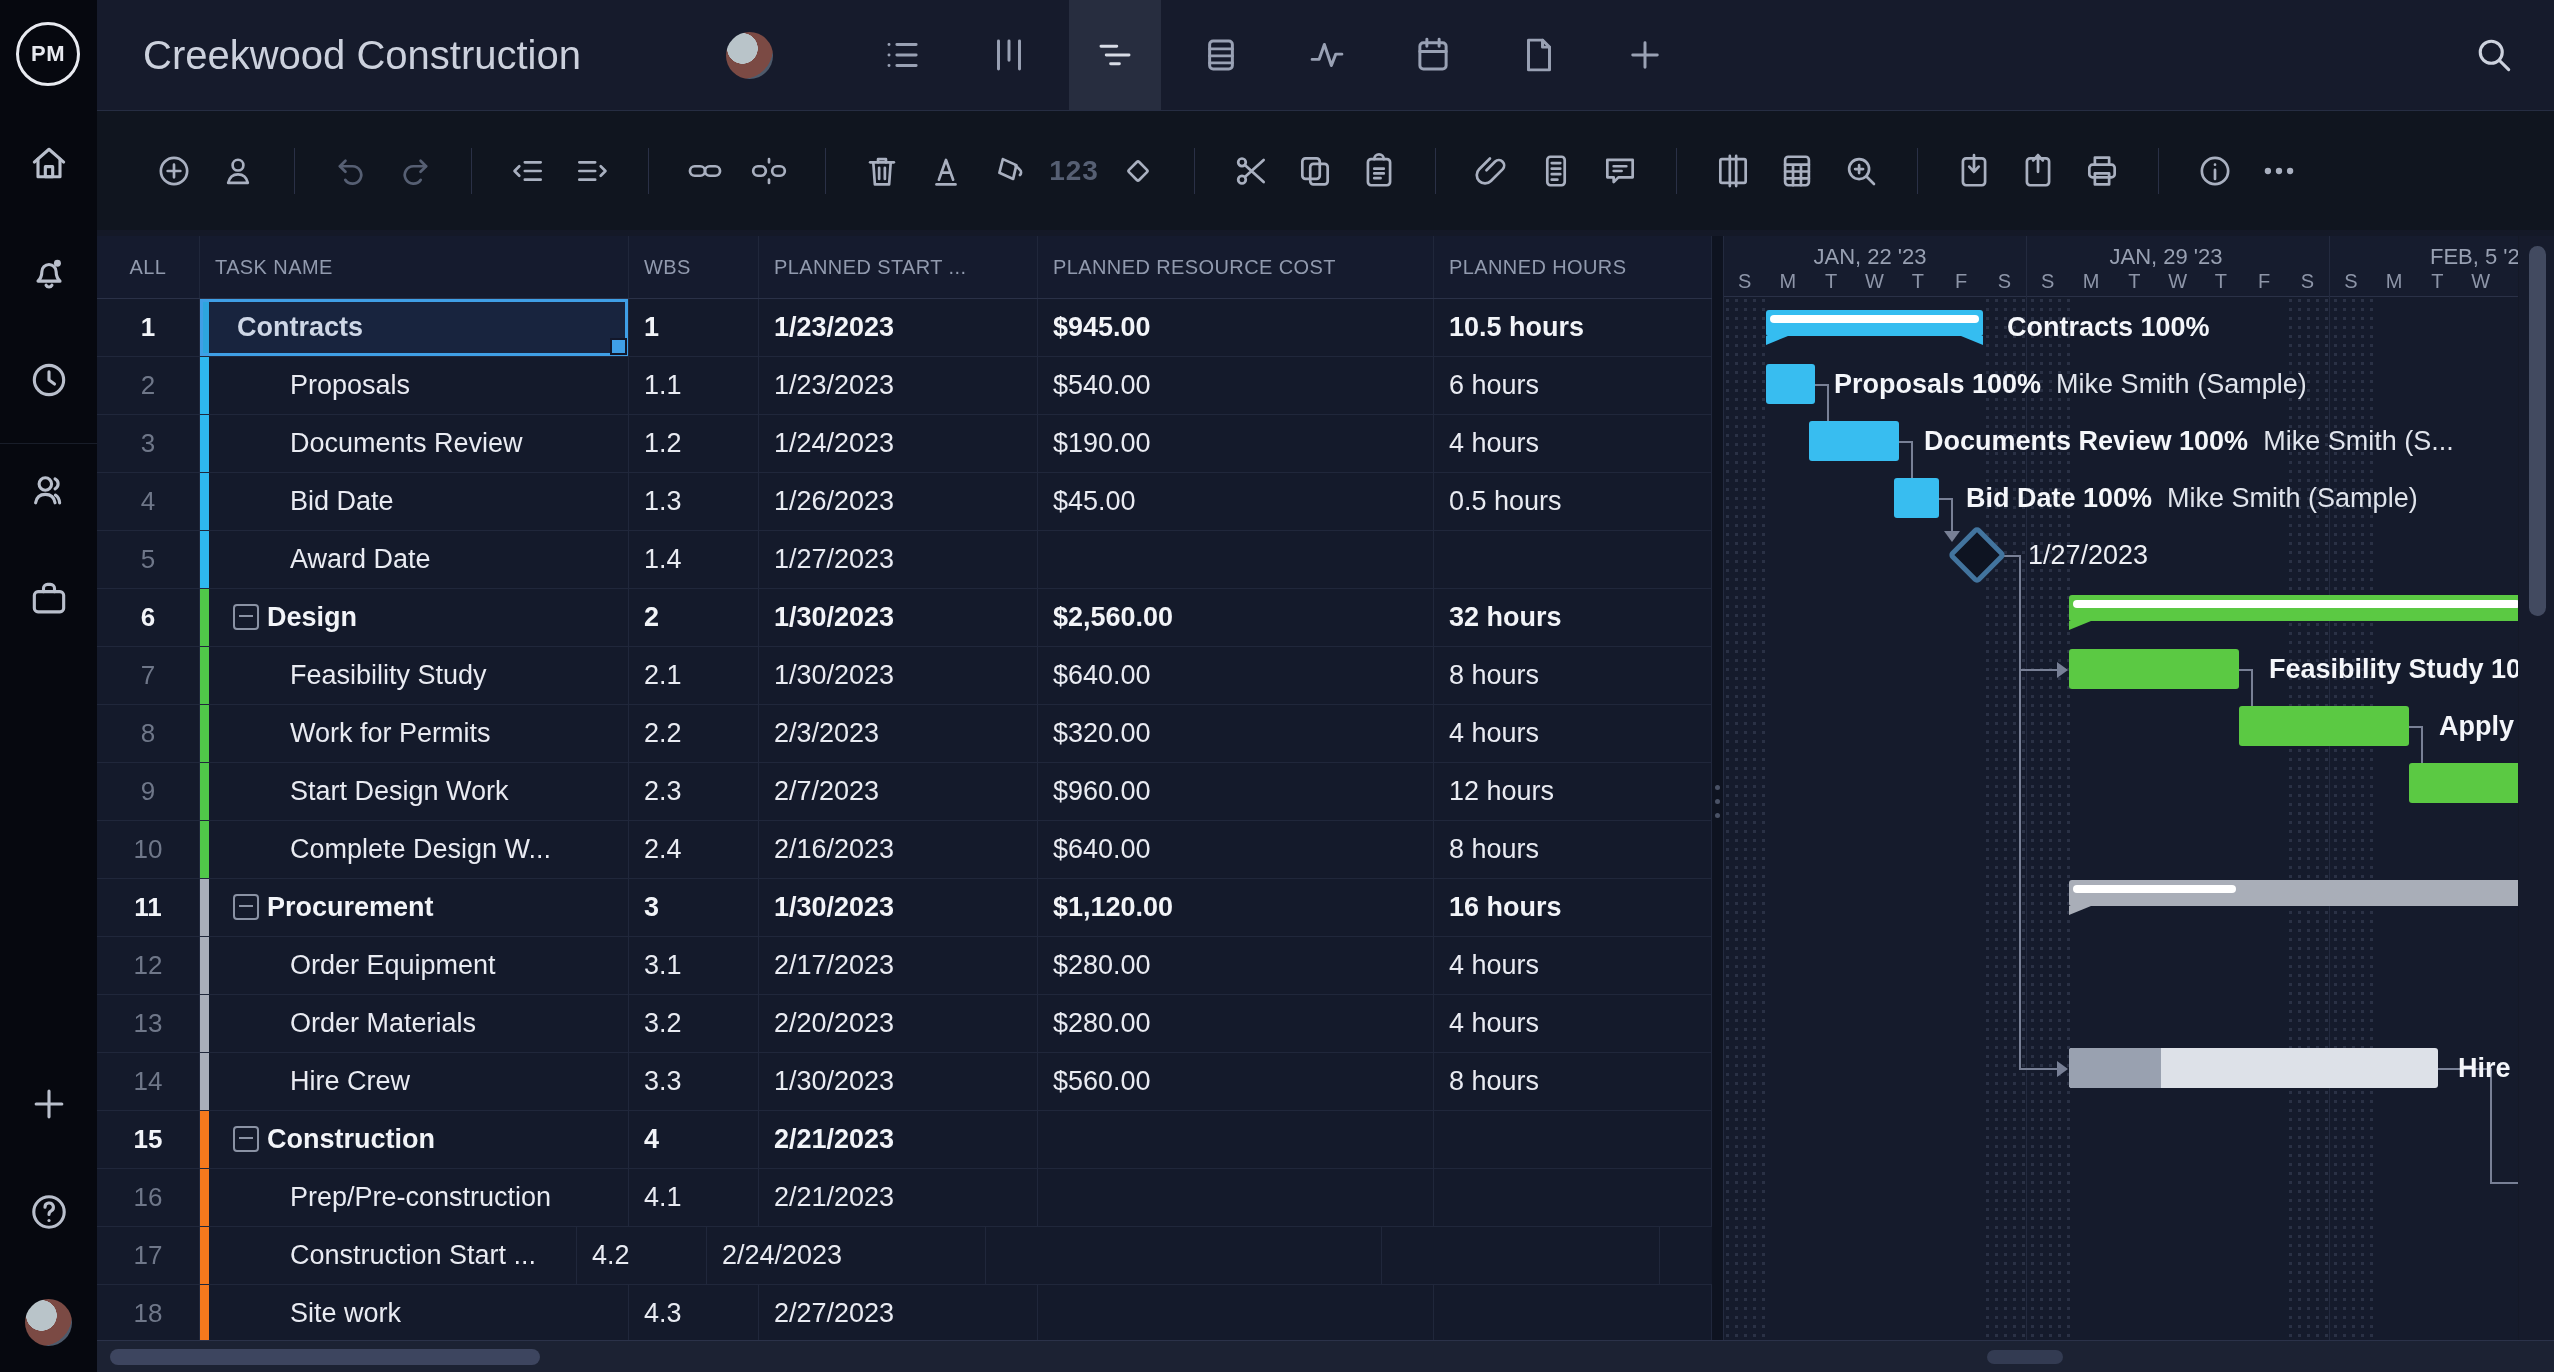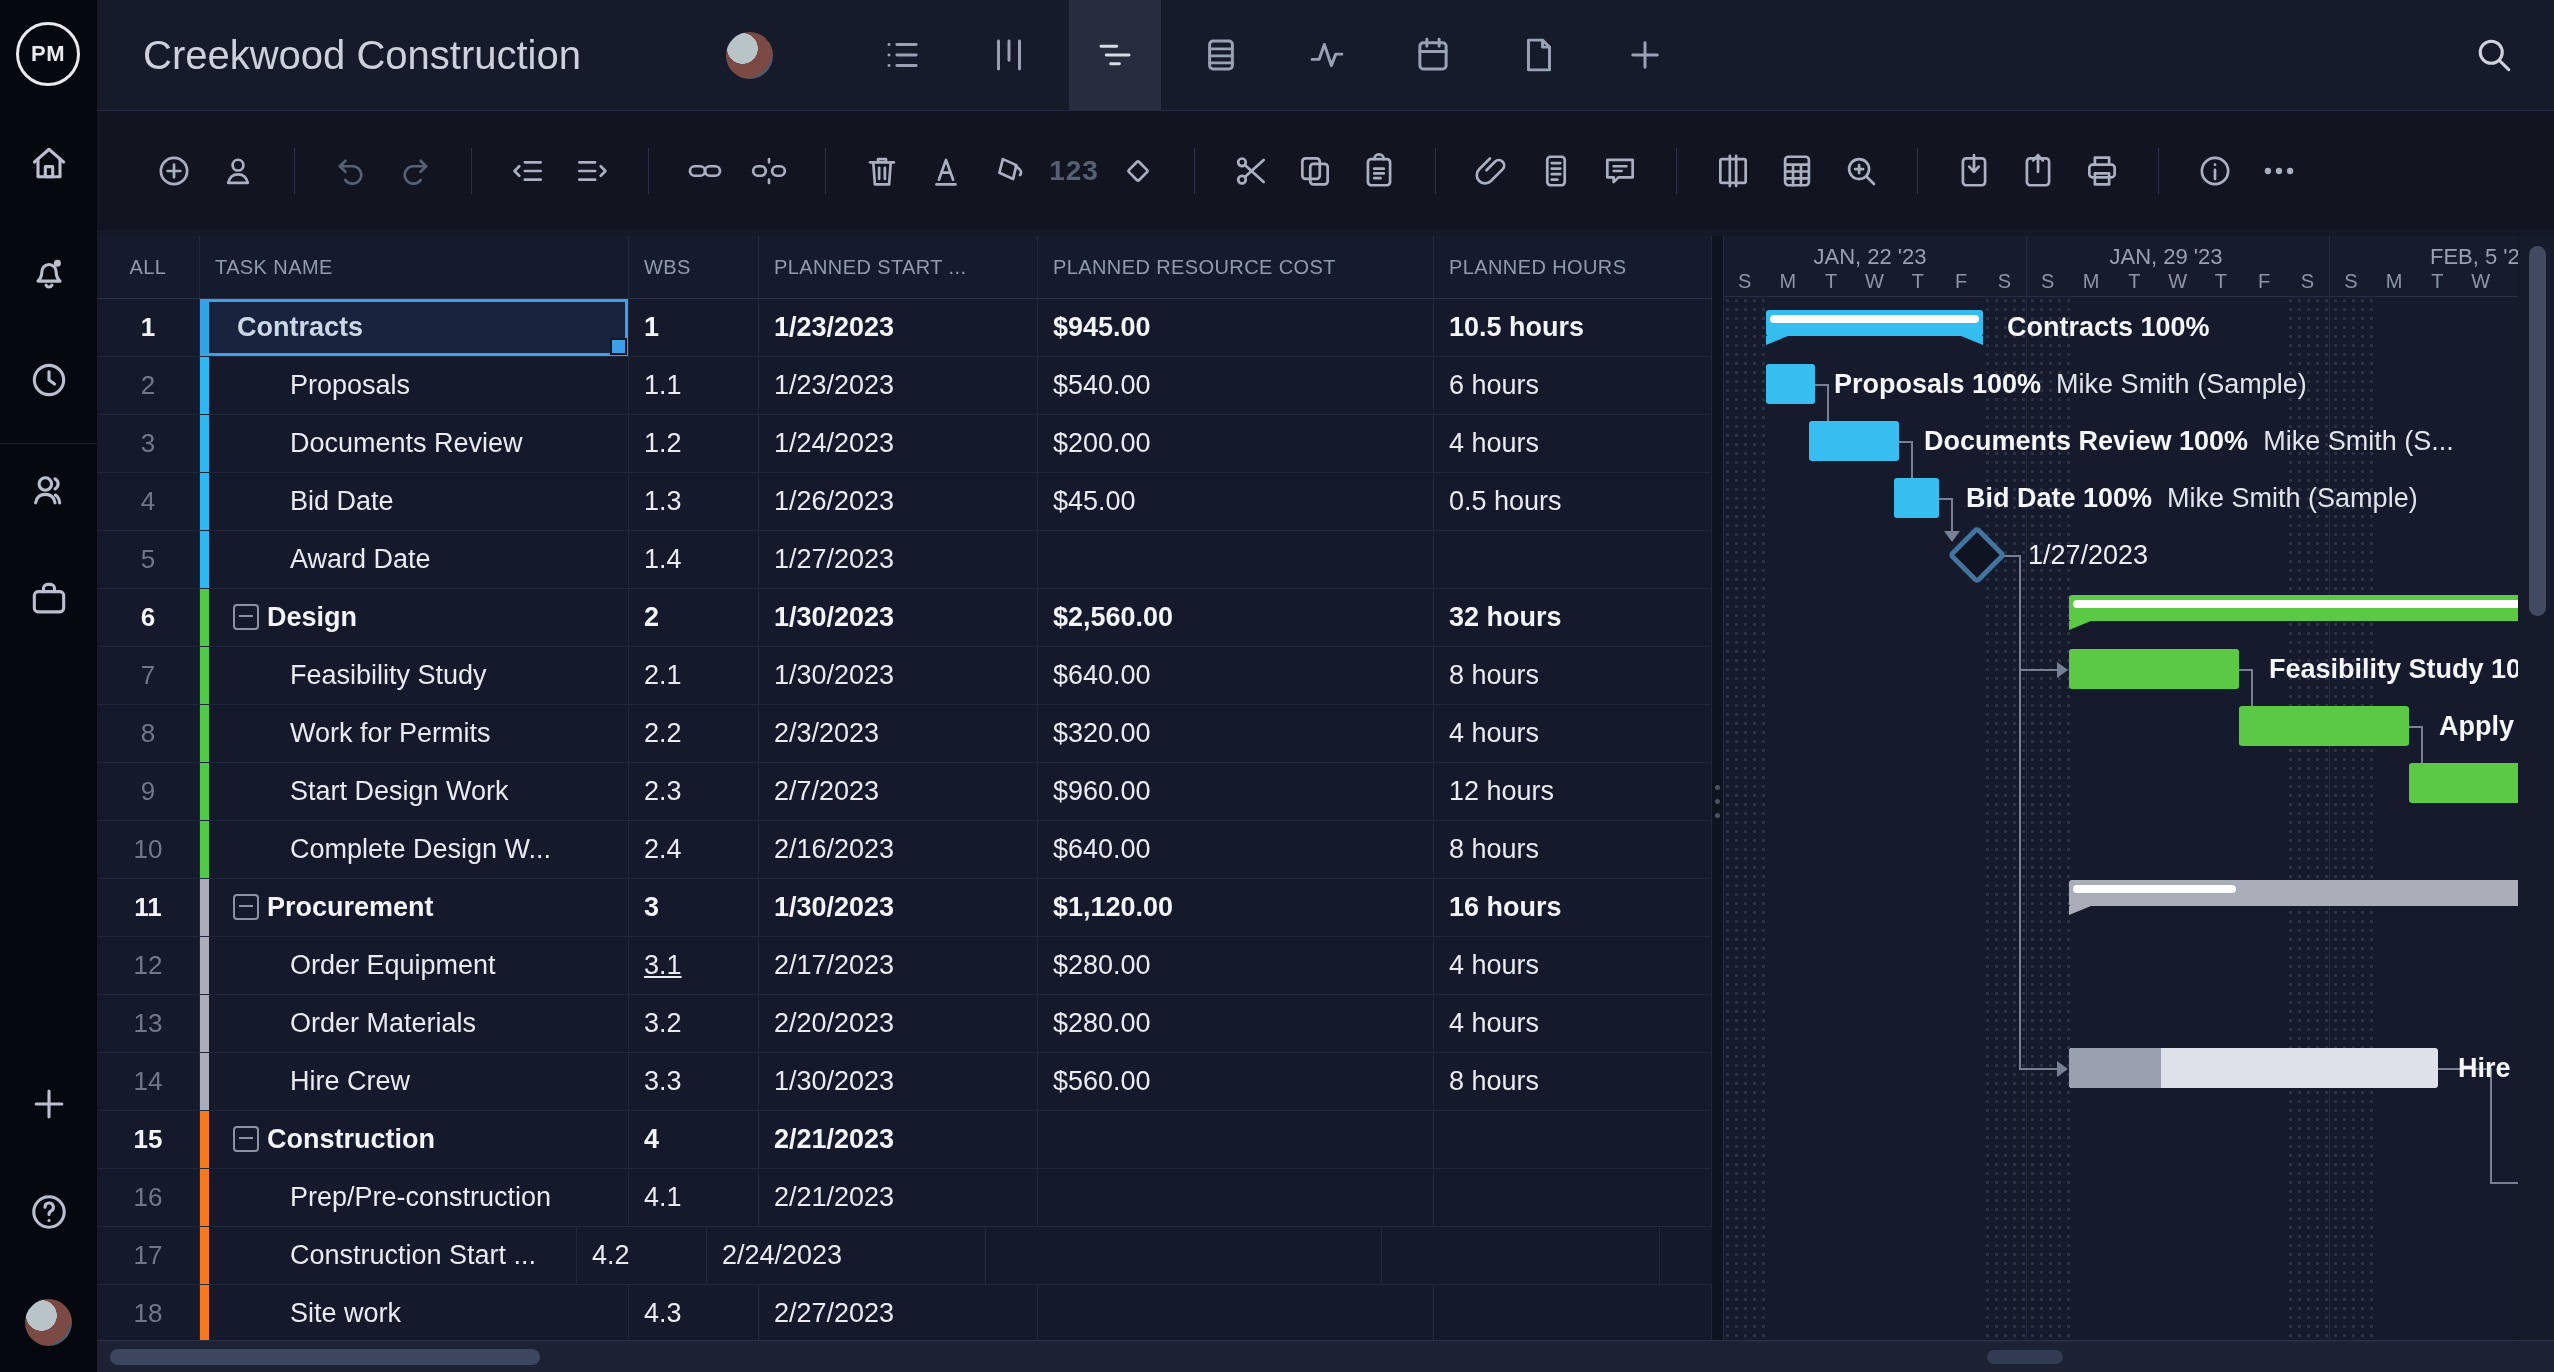--- a/index.html
+++ b/index.html
@@ -415,21 +415,21 @@
           <div class="cell" style="width: 130px;">1.1</div>
           <div class="cell" style="width: 279px;">1/23/2023</div>
           <div class="cell" style="width: 396px;">$540.00</div>
           <div class="cell" style="width: 278px;">6 hours</div>
         </div>
         <div class="grow">
           <div class="cell num" style="width: 103px;">3</div>
           <div class="cell name-cell" style="width: 429px;"><div class="strip" style="background: rgb(46, 184, 239);"></div><span style="padding-left: 75px;">Documents Review</span></div>
           <div class="cell" style="width: 130px;">1.2</div>
           <div class="cell" style="width: 279px;">1/24/2023</div>
-          <div class="cell" style="width: 396px;">$200.00</div>
+          <div class="cell" style="width: 396px;">$190.00</div>
           <div class="cell" style="width: 278px;">4 hours</div>
         </div>
         <div class="grow">
           <div class="cell num" style="width: 103px;">4</div>
           <div class="cell name-cell" style="width: 429px;"><div class="strip" style="background: rgb(46, 184, 239);"></div><span style="padding-left: 75px;">Bid Date</span></div>
           <div class="cell" style="width: 130px;">1.3</div>
           <div class="cell" style="width: 279px;">1/26/2023</div>
           <div class="cell" style="width: 396px;">$45.00</div>
           <div class="cell" style="width: 278px;">0.5 hours</div>
         </div>
@@ -485,21 +485,21 @@
           <div class="cell num" style="width: 103px;">11</div>
           <div class="cell name-cell" style="width: 429px;"><div class="strip" style="background: rgb(169, 174, 186);"></div><span class="collapse-box"></span><span style="padding-left: 0px;">Procurement</span></div>
           <div class="cell" style="width: 130px;">3</div>
           <div class="cell" style="width: 279px;">1/30/2023</div>
           <div class="cell" style="width: 396px;">$1,120.00</div>
           <div class="cell" style="width: 278px;">16 hours</div>
         </div>
         <div class="grow">
           <div class="cell num" style="width: 103px;">12</div>
           <div class="cell name-cell" style="width: 429px;"><div class="strip" style="background: rgb(169, 174, 186);"></div><span style="padding-left: 75px;">Order Equipment</span></div>
-          <div class="cell" style="width: 130px; text-decoration: underline;">3.1</div>
+          <div class="cell" style="width: 130px;">3.1</div>
           <div class="cell" style="width: 279px;">2/17/2023</div>
           <div class="cell" style="width: 396px;">$280.00</div>
           <div class="cell" style="width: 278px;">4 hours</div>
         </div>
         <div class="grow">
           <div class="cell num" style="width: 103px;">13</div>
           <div class="cell name-cell" style="width: 429px;"><div class="strip" style="background: rgb(169, 174, 186);"></div><span style="padding-left: 75px;">Order Materials</span></div>
           <div class="cell" style="width: 130px;">3.2</div>
           <div class="cell" style="width: 279px;">2/20/2023</div>
           <div class="cell" style="width: 396px;">$280.00</div>

